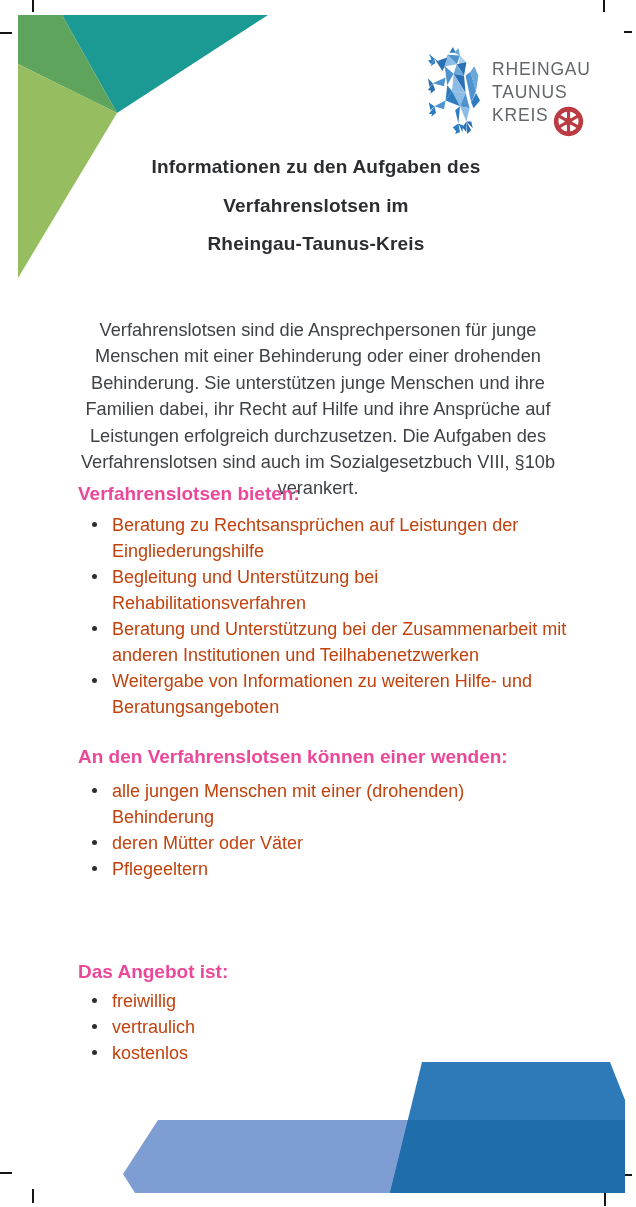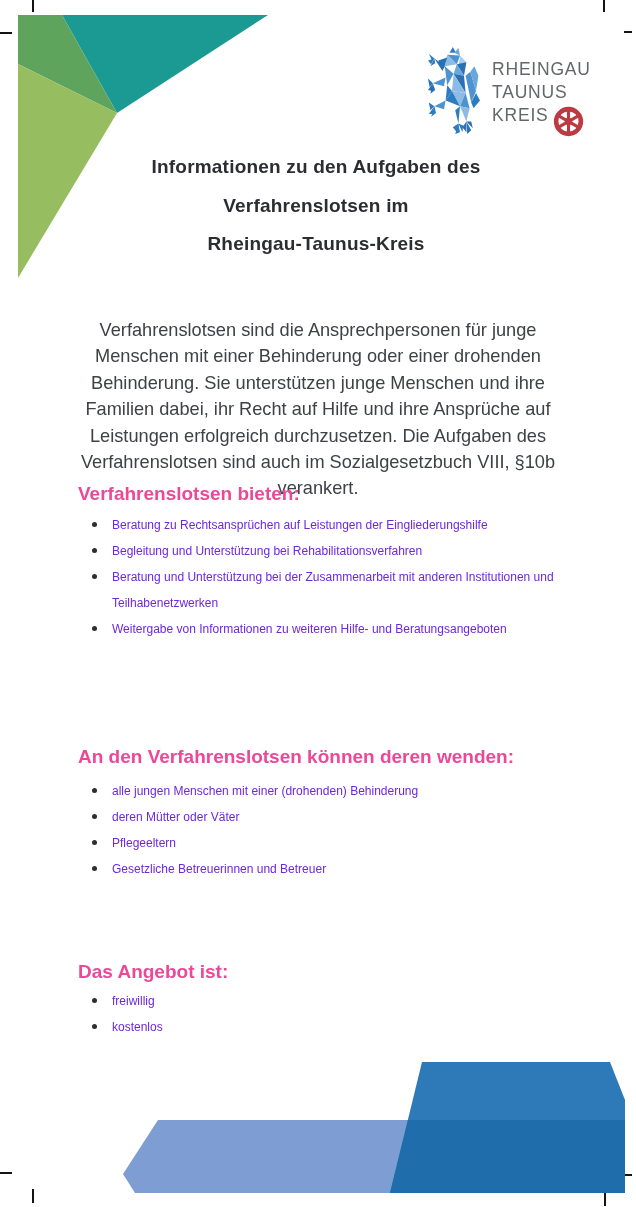--- a/index.html
+++ b/index.html
@@ -22,21 +22,21 @@
   .title { position:absolute; left:38px; right:38px; top:148px; text-align:center;
            font-size:19px; font-weight:700; line-height:38.5px; color:#2b2d30; letter-spacing:0.2px; }
   .intro { position:absolute; left:68px; top:281px; width:500px; text-align:center;
            font-size:18.2px; line-height:26.4px; color:#3e4145;margin-top:36px; }
   .heading { position:absolute; left:78px; font-size:19px; font-weight:700; color:#ec4899; line-height:22px; }
   .h1 { top:483px; } .h2 { top:746px; } .h3 { top:961px; }
 
   ul.list { position:absolute; left:92px; width:478px; margin:0; padding:0; list-style:none; }
   .list1 { top:512px; } .list2 { top:778px; }
   .list3a { top:988px; width:196px; } .list3b { left:290px; top:988px; width:215px; }
-  .li { display:flex; align-items:flex-start; font-size:12px; line-height:26px; color:#6d28d9; }
+  .li { display:flex; align-items:flex-start; font-size:18px; line-height:26px; color:#c2410c; }
   .dot { flex:none; width:5px; height:5px; border-radius:50%; background:#2c2e31; margin:10px 15px 0 0; }
   .li-text { flex:1; }
 </style>
 </head>
 <body>
 
 <div class="page">
 
   <div class="crop" style="left:32px;top:0;width:2px;height:12px"></div>
   <div class="crop" style="left:0;top:32px;width:12px;height:2px"></div>
@@ -131,45 +131,45 @@
     <li class="li">
         <span class="dot"></span>
         <span class="li-text">Beratung und Unterstützung bei der Zusammenarbeit mit anderen Institutionen und Teilhabenetzwerken</span>
       </li>
     <li class="li">
         <span class="dot"></span>
         <span class="li-text">Weitergabe von Informationen zu weiteren Hilfe- und Beratungsangeboten</span>
       </li>
   </ul>
 
-  <div class="heading h2">An den Verfahrenslotsen können deren wenden:</div>
+  <div class="heading h2">An den Verfahrenslotsen können einer wenden:</div>
   <ul class="list list2">
     <li class="li">
         <span class="dot"></span>
         <span class="li-text">alle jungen Menschen mit einer (drohenden) Behinderung</span>
       </li>
     <li class="li">
         <span class="dot"></span>
         <span class="li-text">deren Mütter oder Väter</span>
       </li>
     <li class="li">
         <span class="dot"></span>
         <span class="li-text">Pflegeeltern</span>
       </li>
-    <li class="li">
-        <span class="dot"></span>
-        <span class="li-text">Gesetzliche Betreuerinnen und Betreuer</span>
-      </li>
   </ul>
 
   <div class="heading h3">Das Angebot ist:</div>
   <ul class="list list3a">
     <li class="li">
         <span class="dot"></span>
         <span class="li-text">freiwillig</span>
+      </li>
+    <li class="li">
+        <span class="dot"></span>
+        <span class="li-text">vertraulich</span>
       </li>
     <li class="li">
         <span class="dot"></span>
         <span class="li-text">kostenlos</span>
       </li>
   </ul>
 
   <svg class="dec" style="left:0;top:1050px" width="636" height="157" viewBox="0 0 636 157">
     <polygon points="158,70 625,70 625,143 135,143 123,124" fill="#7e9dd3"></polygon>
     <polygon points="422,12 610,12 625,50 625,143 390,143" fill="#2e79b7"></polygon>

